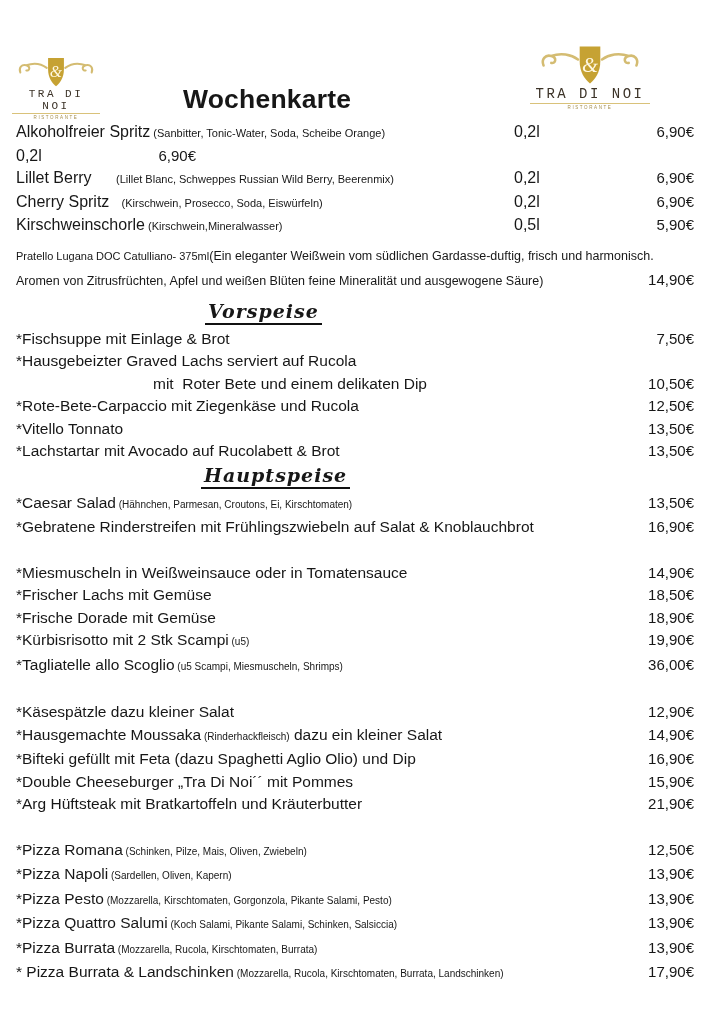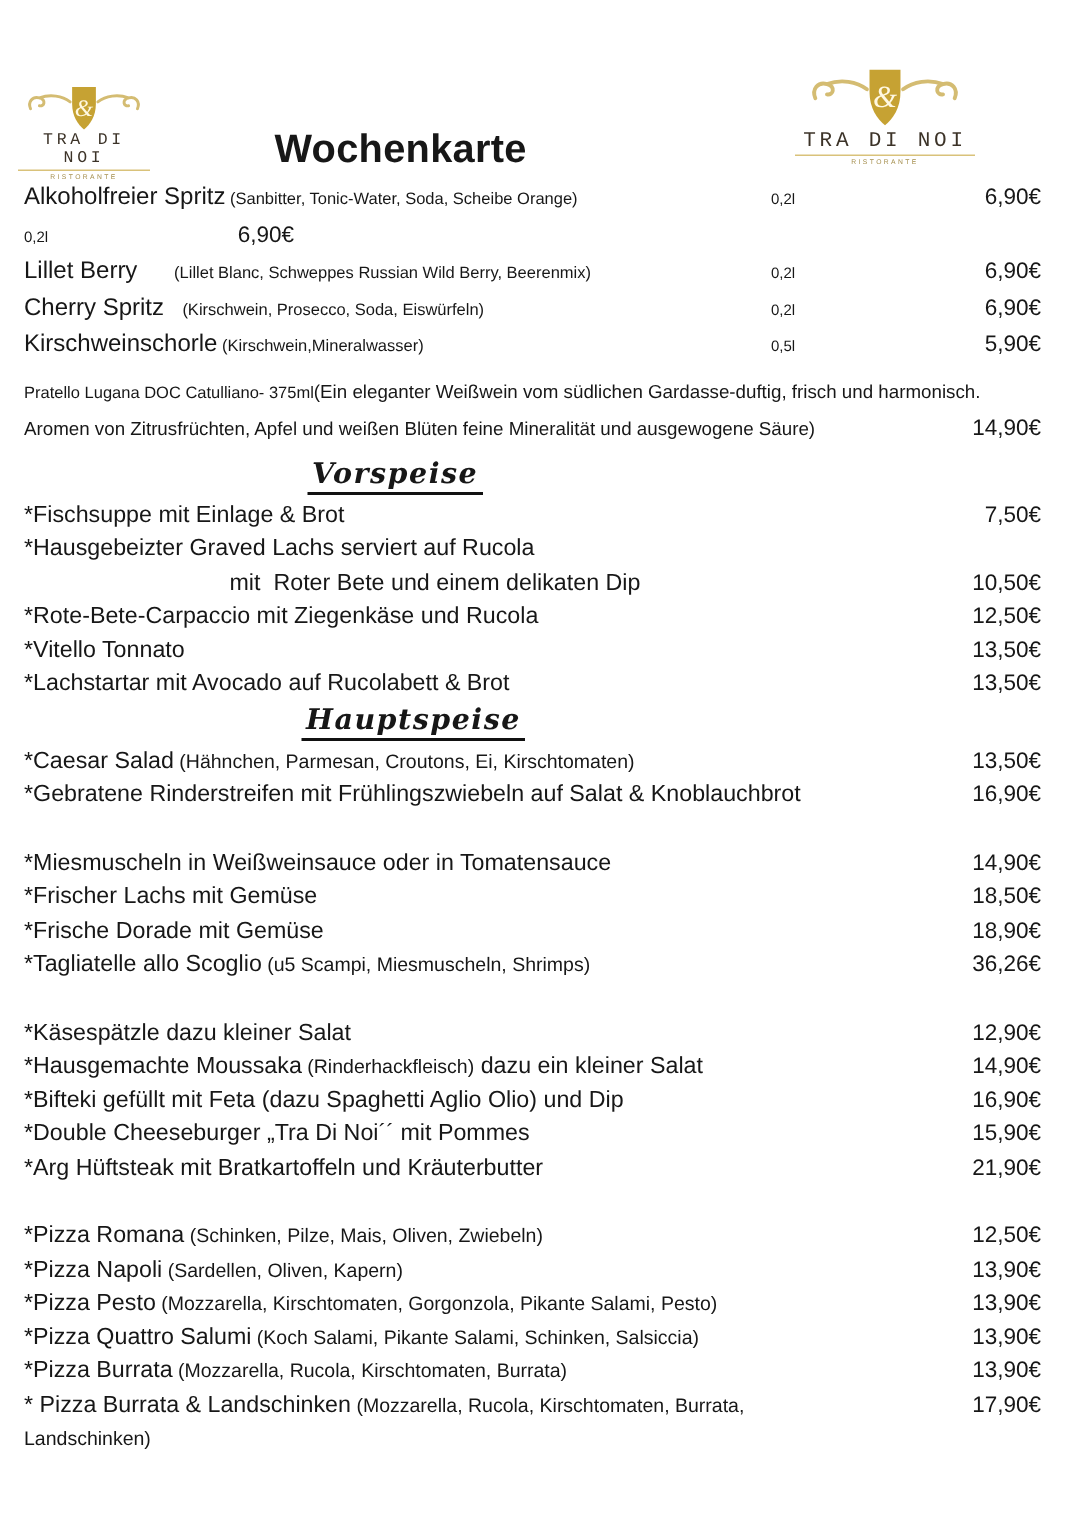--- a/index.html
+++ b/index.html
@@ -30,22 +30,22 @@
     margin-top:1px;white-space:nowrap;overflow:hidden;
   }
   
   .title{
     margin:0 0 6px 167px;
     font-size:26.5px;font-weight:700;letter-spacing:0.2px;
   }
   
   .row{display:flex;align-items:baseline;line-height:22.5px;}
   .name{flex:1;font-size:15.5px;white-space:pre-wrap;}
-  .name .detail{font-size:13px;}
-  .size{width:62px;font-size:10px;}
+  .name .detail{font-size:10px;}
+  .size{width:62px;font-size:16px;}
   .price{width:118px;text-align:right;font-size:15px;}
   .row.right .name{text-align:center;padding-right:12px;}
   #drinks-list .name{font-size:16px;}
   #drinks-list .name .detail{font-size:11px;}
   
   .wine{margin-top:5px;}
   .wine-line1{line-height:24px;}
   .wine-name{font-size:11px;white-space:pre-wrap;}
   .wine-desc{font-size:12.5px;}
   .wine-line2{line-height:24px;}
@@ -175,22 +175,26 @@
         </div>
         <div class="row">
           <span class="name"><span class="n">*Frischer Lachs mit Gemüse</span></span>
           <span class="price">18,50€</span>
         </div>
         <div class="row">
           <span class="name"><span class="n">*Frische Dorade mit Gemüse</span></span>
           <span class="price">18,90€</span>
         </div>
         <div class="row">
+          <span class="name"><span class="n">*Kürbisrisotto mit 2 Stk Scampi</span><span class="detail"> (u5)</span></span>
+          <span class="price">19,90€</span>
+        </div>
+        <div class="row">
           <span class="name"><span class="n">*Tagliatelle allo Scoglio</span><span class="detail"> (u5 Scampi, Miesmuscheln, Shrimps)</span></span>
-          <span class="price">36,26€</span>
+          <span class="price">36,00€</span>
         </div>
       </div>
       <div class="group">
         <div class="row">
           <span class="name"><span class="n">*Käsespätzle dazu kleiner Salat</span></span>
           <span class="price">12,90€</span>
         </div>
         <div class="row">
           <span class="name"><span class="n">*Hausgemachte Moussaka</span><span class="detail"> (Rinderhackfleisch)</span><span class="n"> dazu ein kleiner Salat</span></span>
           <span class="price">14,90€</span>

